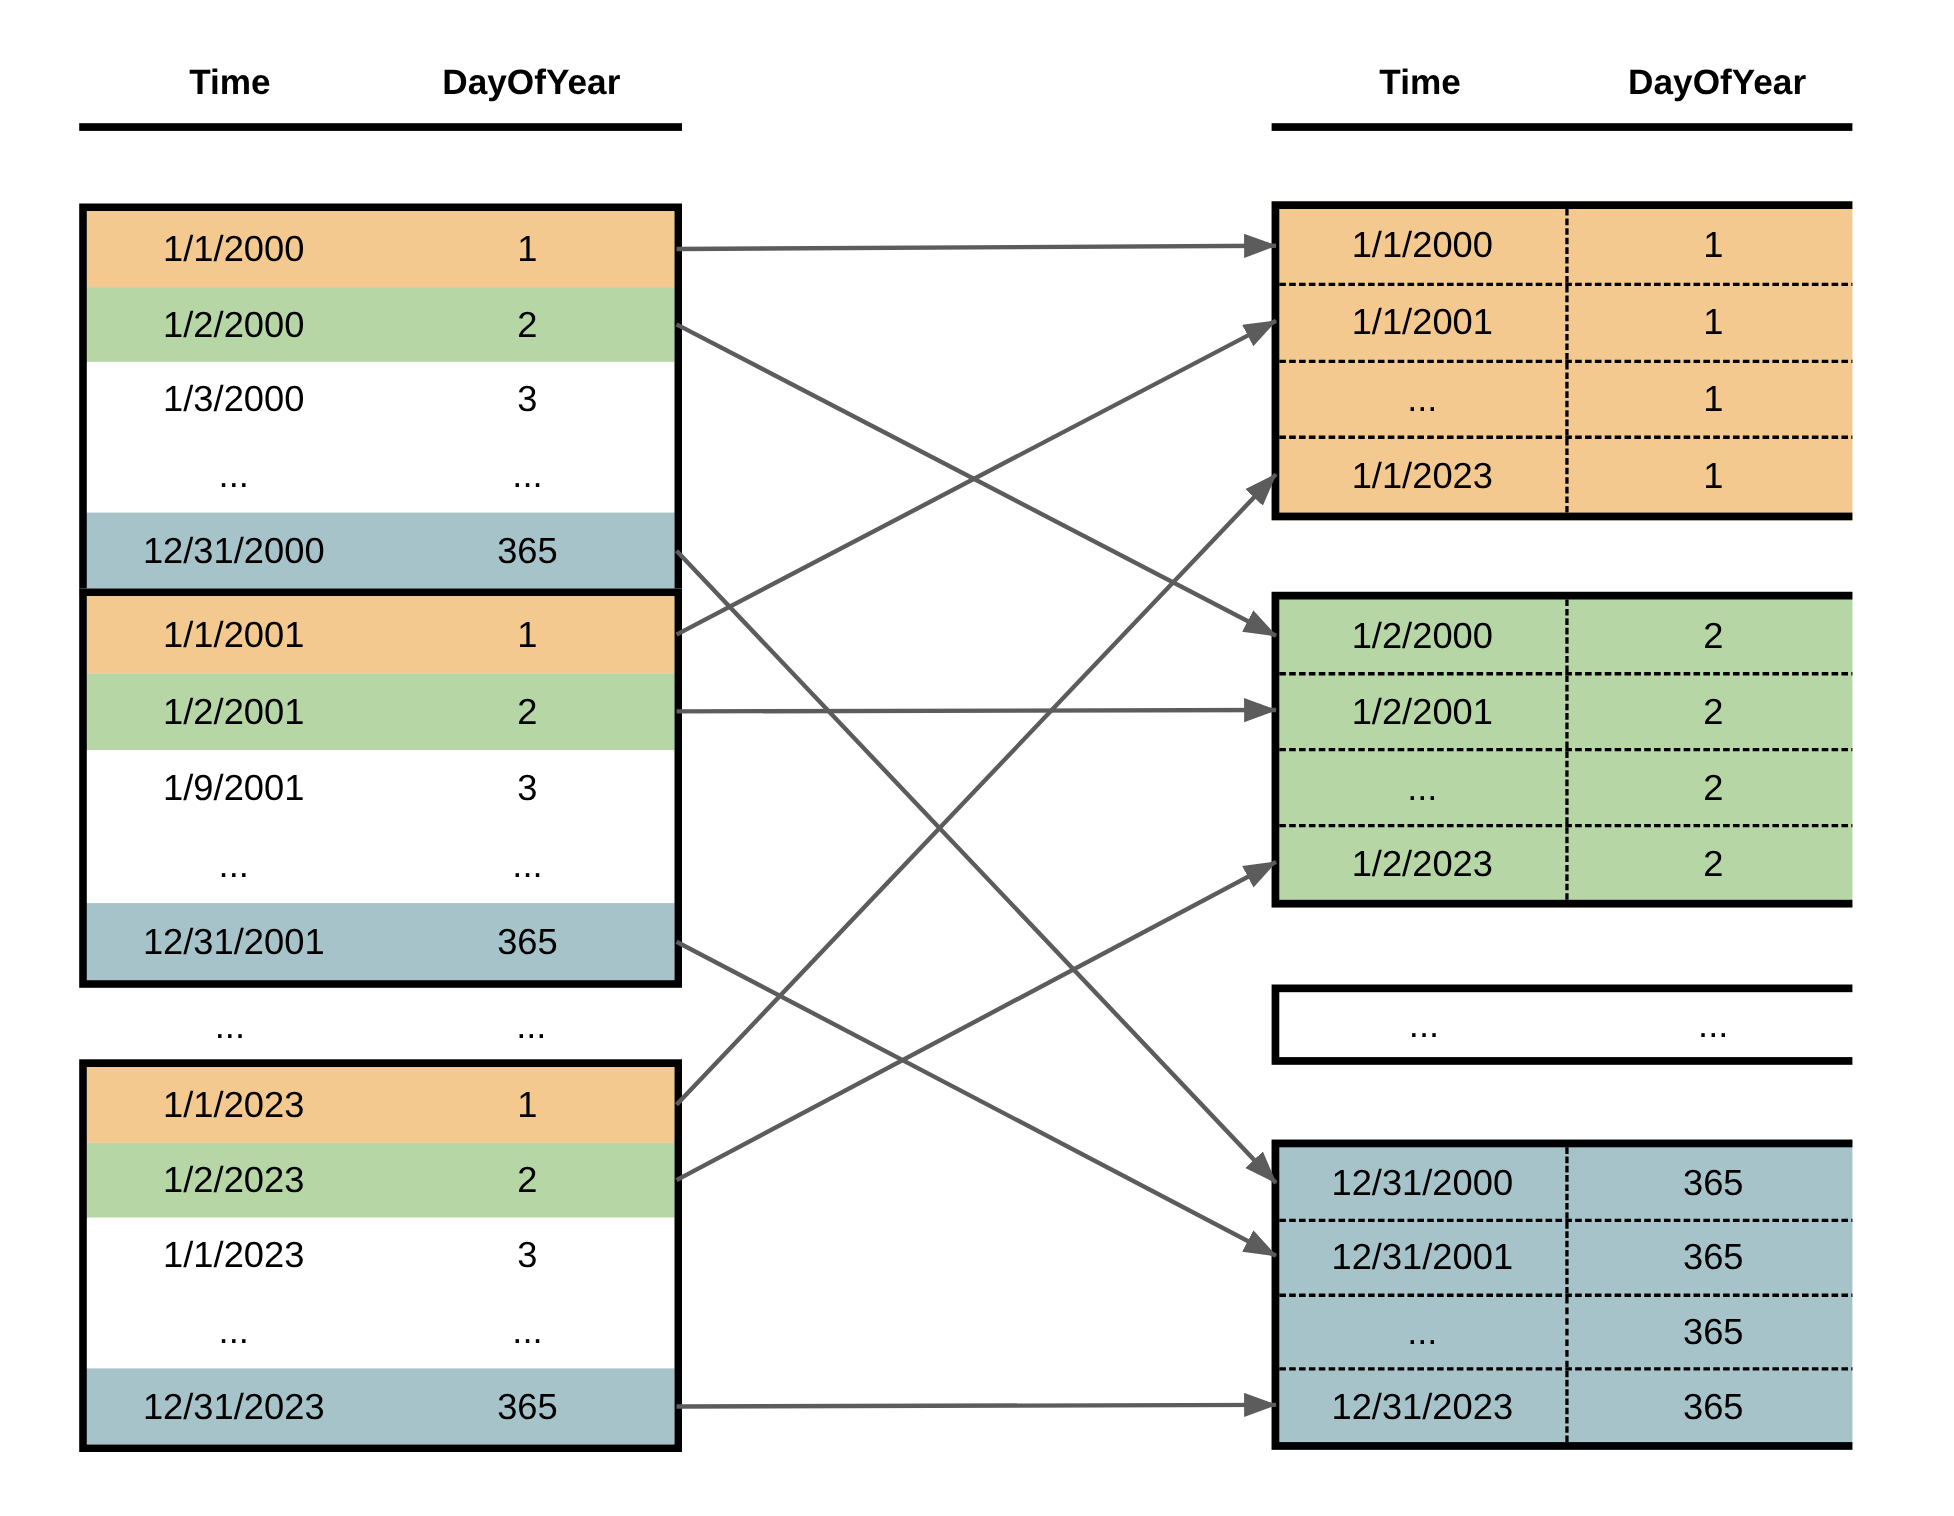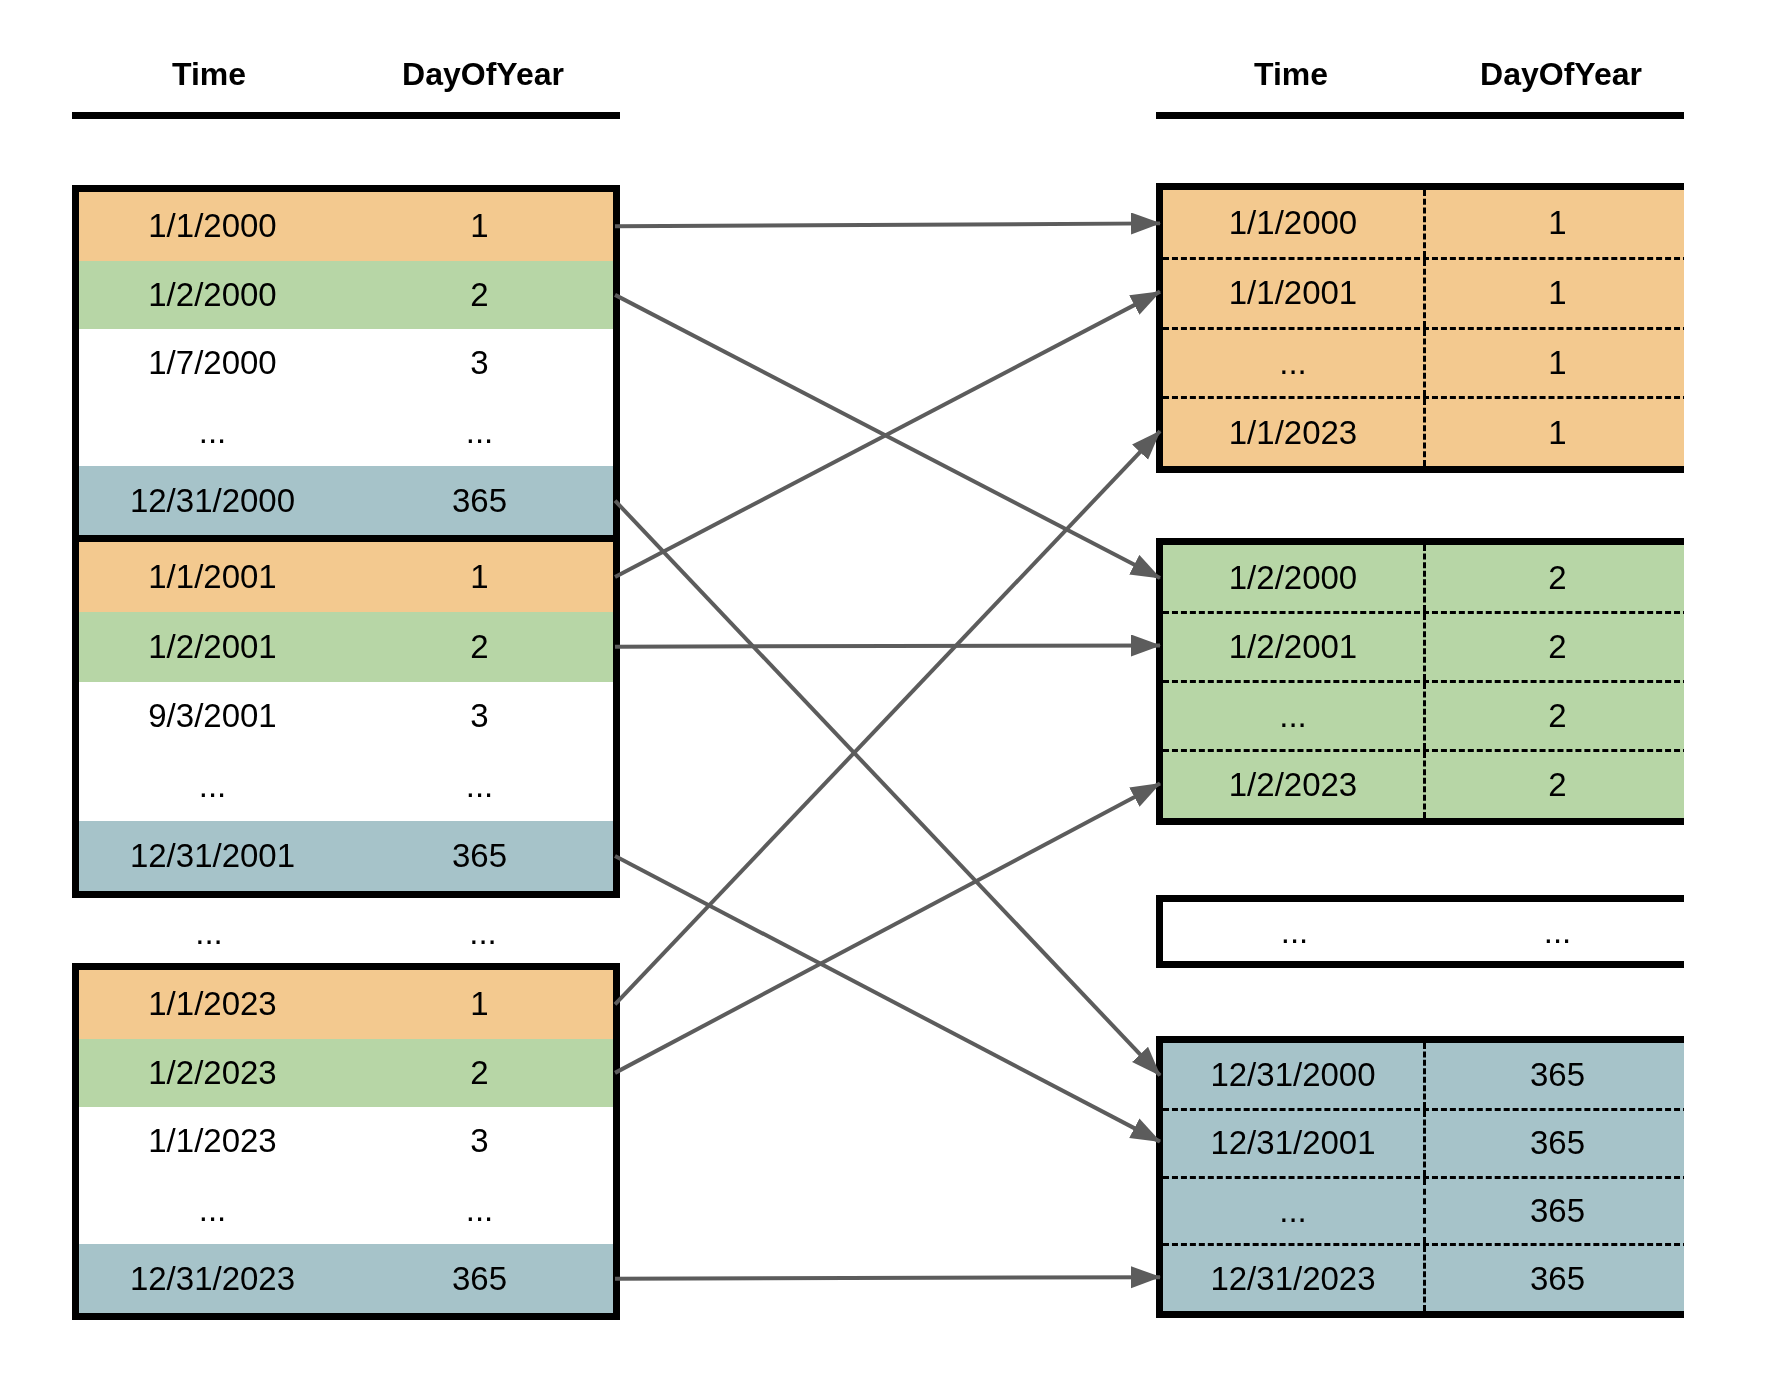--- a/index.html
+++ b/index.html
@@ -93,21 +93,21 @@
   <div class="dtable" style="left:72px; top:185px; width:548px; height:357px;">
     <div class="drow" style="background-color: rgb(243, 201, 143);">
       <div class="dcell">1/1/2000</div>
       <div class="dcell">1</div>
     </div>
     <div class="drow" style="background-color: rgb(183, 214, 166);">
       <div class="dcell">1/2/2000</div>
       <div class="dcell">2</div>
     </div>
     <div class="drow" style="background-color: rgb(255, 255, 255);">
-      <div class="dcell">1/7/2000</div>
+      <div class="dcell">1/3/2000</div>
       <div class="dcell">3</div>
     </div>
     <div class="drow" style="background-color: rgb(255, 255, 255);">
       <div class="dcell">...</div>
       <div class="dcell">...</div>
     </div>
     <div class="drow" style="background-color: rgb(166, 195, 201);">
       <div class="dcell">12/31/2000</div>
       <div class="dcell">365</div>
     </div>
@@ -116,21 +116,21 @@
   <div class="dtable" style="left:72px; top:535px; width:548px; height:363px;">
     <div class="drow" style="background-color: rgb(243, 201, 143);">
       <div class="dcell">1/1/2001</div>
       <div class="dcell">1</div>
     </div>
     <div class="drow" style="background-color: rgb(183, 214, 166);">
       <div class="dcell">1/2/2001</div>
       <div class="dcell">2</div>
     </div>
     <div class="drow" style="background-color: rgb(255, 255, 255);">
-      <div class="dcell">9/3/2001</div>
+      <div class="dcell">1/9/2001</div>
       <div class="dcell">3</div>
     </div>
     <div class="drow" style="background-color: rgb(255, 255, 255);">
       <div class="dcell">...</div>
       <div class="dcell">...</div>
     </div>
     <div class="drow" style="background-color: rgb(166, 195, 201);">
       <div class="dcell">12/31/2001</div>
       <div class="dcell">365</div>
     </div>

